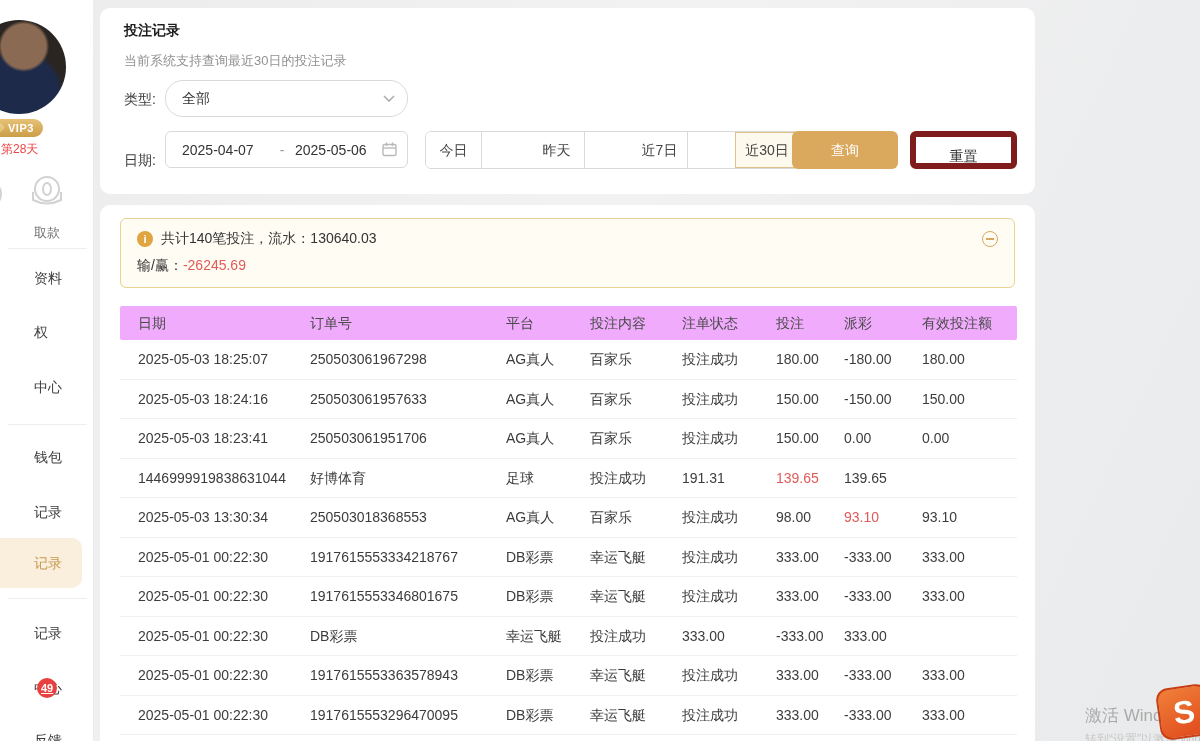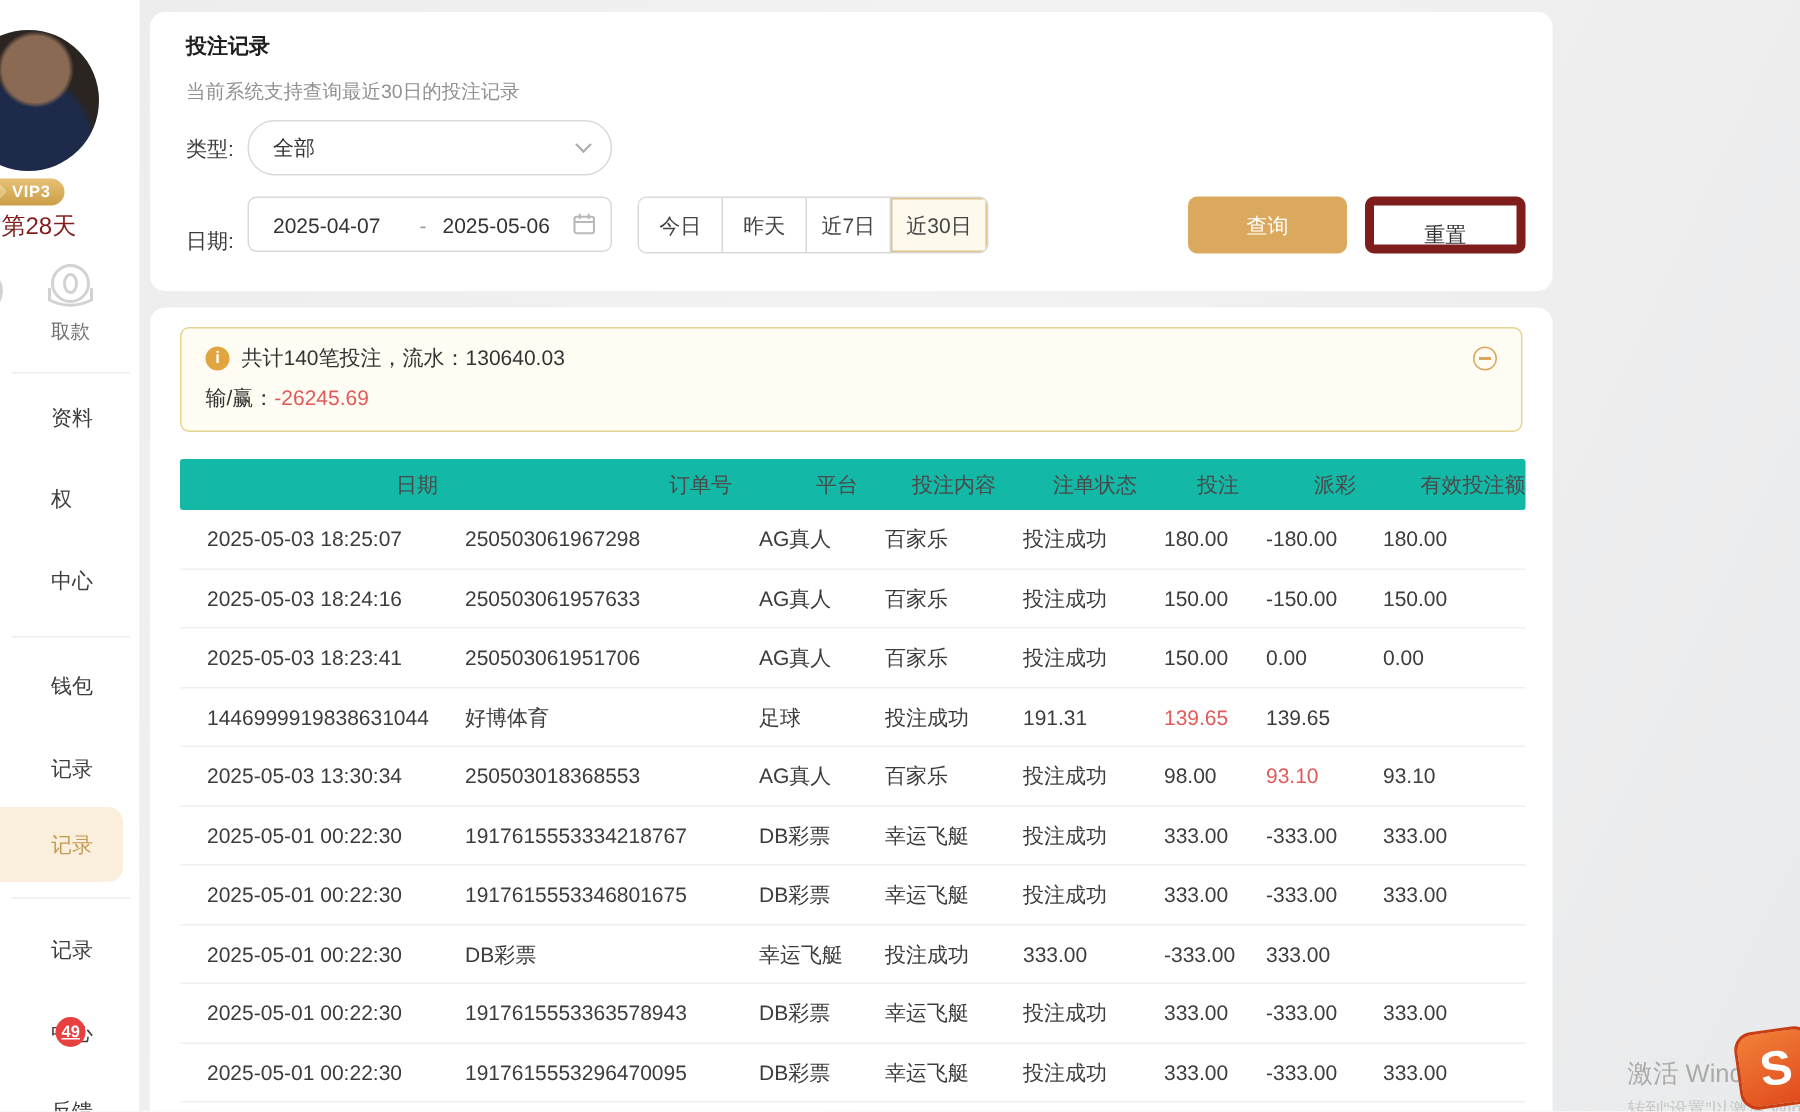--- a/index.html
+++ b/index.html
@@ -16,25 +16,25 @@
     background:radial-gradient(circle at 55% 28%, #8a6a52 0 26%, transparent 30%),
                radial-gradient(circle at 50% 80%, #1d2a4a 0 45%, transparent 52%),
                #2b2522; }
   .vip-badge { position:absolute; left:-8px; top:119px; height:18px; line-height:18px;
     padding:0 9px 0 16px; border-radius:9px;
     background:linear-gradient(180deg,#e6c176,#cc9e47);
     color:#fff; font-size:11px; font-weight:bold; letter-spacing:.5px; }
   .vip-diamond { position:absolute; left:-3px; top:2px; width:13px; height:13px;
     background:linear-gradient(135deg,#f3dfa6,#d4a94f); transform:rotate(45deg);
     border-radius:2px; box-shadow:inset 0 0 0 1px #e9d08c; }
-  .days-text { position:absolute; left:1px; top:141px; font-size:16px; color:#7f1d1d; }
+  .days-text { position:absolute; left:1px; top:141px; font-size:12px; color:#ef4444; }
   .qa-icon { position:absolute; width:42px; height:42px; }
   .qa-icon.partial { left:-34px; top:175px; }
   .qa-icon.withdraw { left:26px; top:172px; }
-  .qa-label { position:absolute; left:26px; top:212px; width:42px; text-align:center;
+  .qa-label { position:absolute; left:26px; top:224px; width:42px; text-align:center;
     font-size:13px; color:#6f6f6f; }
   .side-divider { position:absolute; left:8px; right:6px; height:1px; background:#eeeeee; }
   .menu-item { position:absolute; left:0; width:94px; height:20px; line-height:20px;
     font-size:14px; color:#3d3d3d; cursor:pointer;padding-left:33px; }
   .menu-item .lbl { margin-left:1px; }
   .menu-highlight { position:absolute; left:0; top:538px; width:82px; height:50px;
     background:#f9efdc; border-radius:0 10px 10px 0; }
   .menu-item.active { color:#c79a52; }
   .notif-badge { position:absolute; left:37px; top:678px; min-width:20px; height:20px;
     background:#e8403f; color:#fff; border-radius:10px; font-size:11px; font-weight:bold;
@@ -50,21 +50,21 @@
   .select-box { position:absolute; left:65px; top:72px; width:243px; height:37px;
     border:1px solid #d9d9d9; border-radius:18px; background:#fff; cursor:pointer;
     display:flex; align-items:center; padding:0 12px 0 16px; }
   .select-box .val { flex:1; color:#333; }
   .date-box { position:absolute; left:65px; top:123px; width:243px; height:37px;
     border:1px solid #d9d9d9; border-radius:6px; background:#fff; cursor:pointer;
     display:flex; align-items:center; padding:0 10px 0 16px; font-size:14px; color:#333; }
   .date-box .sep { flex:0 0 26px; text-align:center; color:#999; }
   .date-box .d { flex:1; }
   .quick-group { position:absolute; left:325px; top:123px; height:38px; display:flex;
-    border:1px solid #d9d9d9; border-radius:6px; overflow:hidden; background:#fff; }
+    border:1px solid #d9d9d9; border-radius:6px; overflow:hidden; background:#fff;gap:47px; }
   .quick-btn { width:56px; height:100%; line-height:36px; text-align:center; font-size:14px;
     color:#444; border-right:1px solid #d9d9d9; cursor:pointer; background:#fff; }
   .quick-btn:last-child { border-right:none; width:64px; }
   .quick-btn.active { background:#fdf9ed; box-shadow:inset 0 0 0 1px #ddc389; }
   .btn { position:absolute; top:123px; height:38px; border-radius:6px; font-size:14px;
     text-align:center; line-height:38px; cursor:pointer; font-weight:500; }
   .btn-query { left:692px; width:106px; background:#dba95e; color:#fff; }
   .btn-reset { left:810px; width:107px; background:#fff; color:#333; border:6px solid #7f1d1d; }
   
   .summary { position:absolute; left:20px; top:13px; width:895px; height:70px;
@@ -75,21 +75,21 @@
   .collapse-icon { position:absolute; right:16px; top:12px; width:16px; height:16px;
     border:1px solid #d9a85e; border-radius:50%; cursor:pointer; }
   .collapse-icon::after { content:""; position:absolute; left:3px; right:3px; top:6px;
     height:2px; background:#d9a85e; }
   .sum-line2 { margin-top:9px; font-size:14px; color:#333; }
   .red { color:#e05a5a; }
   
   .btable { position:absolute; left:20px; top:101px; width:897px; font-size:14px; }
   .thead, .trow { display:grid;
     grid-template-columns:172px 196px 84px 92px 94px 68px 78px 1fr; }
-  .thead { background:#14b8a6; height:34px; line-height:34px; color:#4a4a4a; border-radius:2px;text-align:right; }
+  .thead { background:#f0abfc; height:34px; line-height:34px; color:#4a4a4a; border-radius:2px; }
   .th, .td { padding-left:18px; white-space:nowrap; overflow:hidden; }
   .trow { height:39.5px; line-height:39.5px; border-bottom:1px solid #f0f0f0; color:#3c3c3c; }
   .payout_red { color:#e05a5a; }
   
   .watermark { position:absolute; left:1085px; top:704px; color:#9b9b9b; opacity:.8;
     font-size:17px; white-space:nowrap; }
   .watermark2 { position:absolute; left:1085px; top:731px; color:#a8a8a8; opacity:.55;
     font-size:12px; white-space:nowrap; }
   .service-logo { position:absolute; left:1158px; top:686px; width:62px; height:58px;
     cursor:pointer; }

